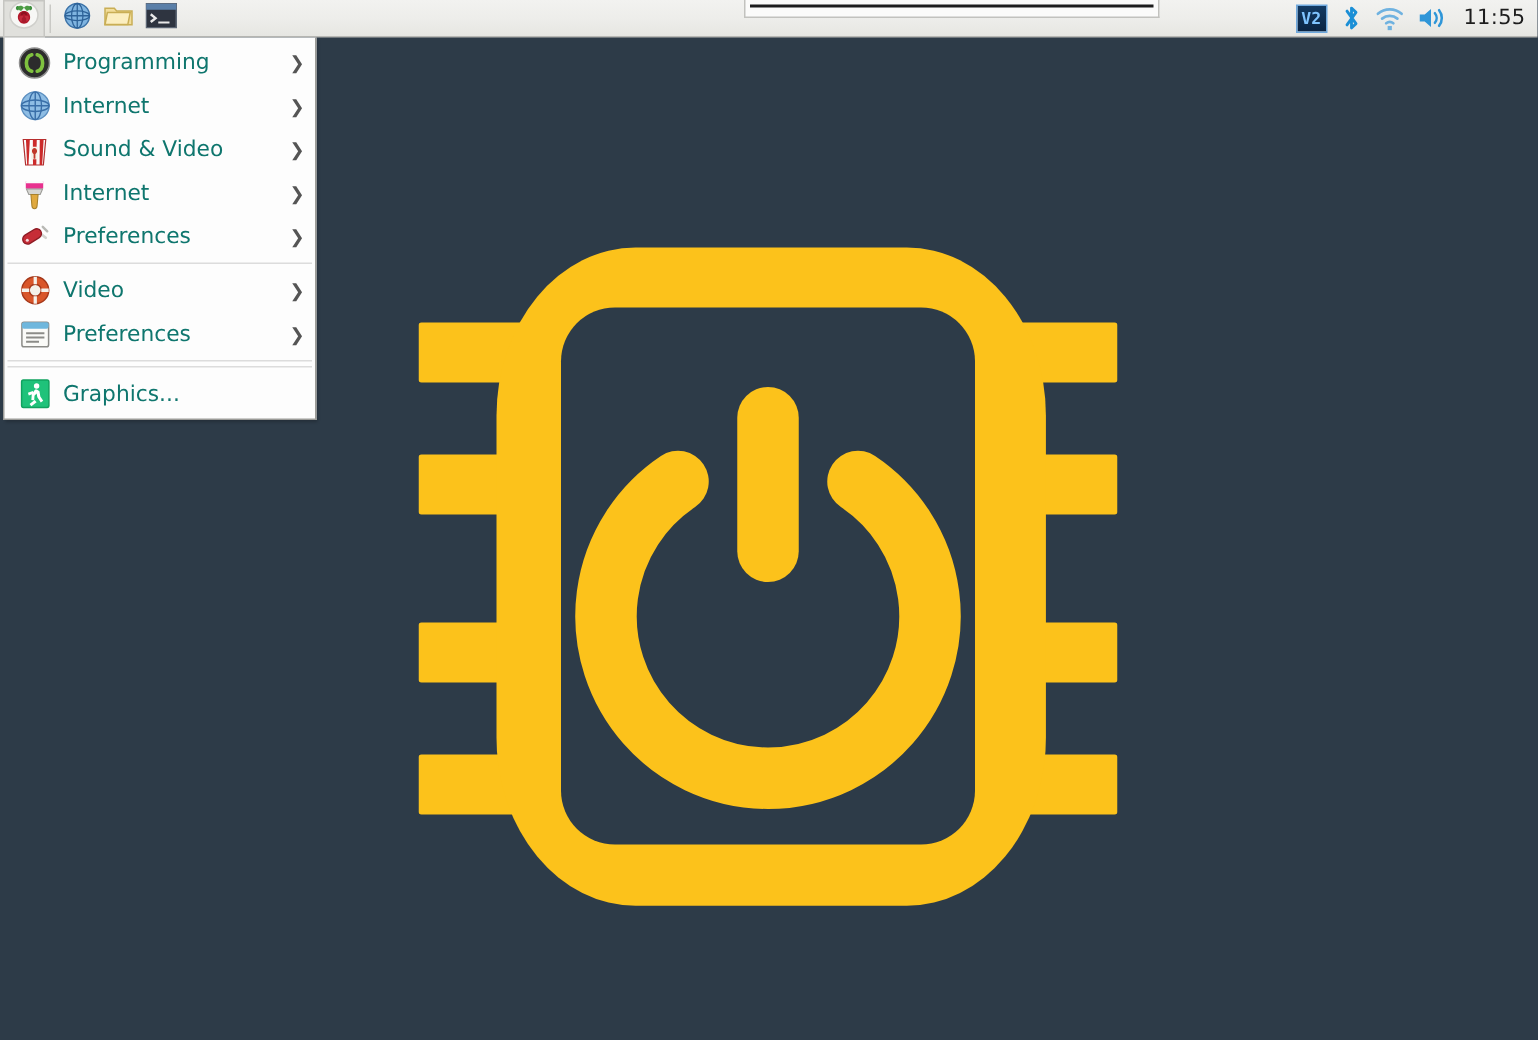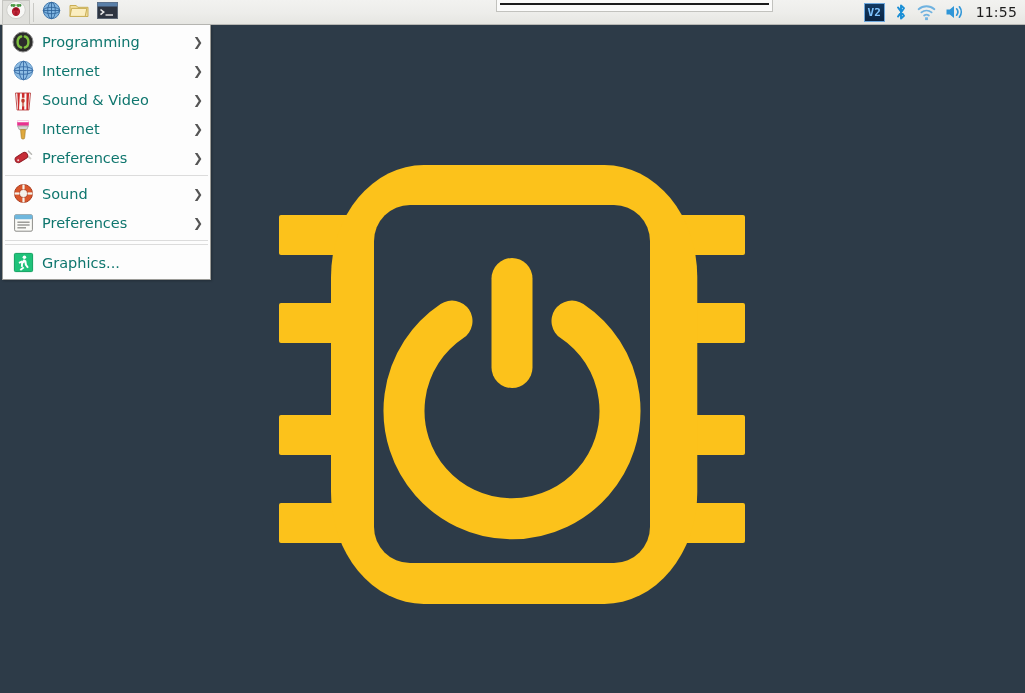--- a/index.html
+++ b/index.html
@@ -398,21 +398,21 @@
           <circle cx="11" cy="11" r="9.4" fill="#d9562a" stroke="#a5381a" stroke-width="1"></circle>
           <circle cx="11" cy="11" r="4.2" fill="#f4f1ea" stroke="#a5381a" stroke-width="1"></circle>
           <g stroke="#f4f1ea" stroke-width="2.3">
             <line x1="11" y1="1.6" x2="11" y2="6.8"></line>
             <line x1="11" y1="15.2" x2="11" y2="20.4"></line>
             <line x1="1.6" y1="11" x2="6.8" y2="11"></line>
             <line x1="15.2" y1="11" x2="20.4" y2="11"></line>
           </g>
         </svg>
       </span>
-      <span class="mi-label">Sound</span>
+      <span class="mi-label">Video</span>
       <span class="mi-arrow">❯</span>
     </div>
 
     <div class="menu-item">
       <span class="mi-icon">
         <svg width="21" height="20" viewBox="0 0 21 20">
           <rect x="1.6" y="1.8" width="17.8" height="16.4" rx="1.4" fill="#fbfbf8" stroke="#8c8c88" stroke-width="1"></rect>
           <rect x="1.6" y="1.8" width="17.8" height="4.4" rx="1.4" fill="#6fb7dd"></rect>
           <g stroke="#8c8c88" stroke-width="1.3">
             <line x1="4.4" y1="9.2" x2="16.6" y2="9.2"></line>

